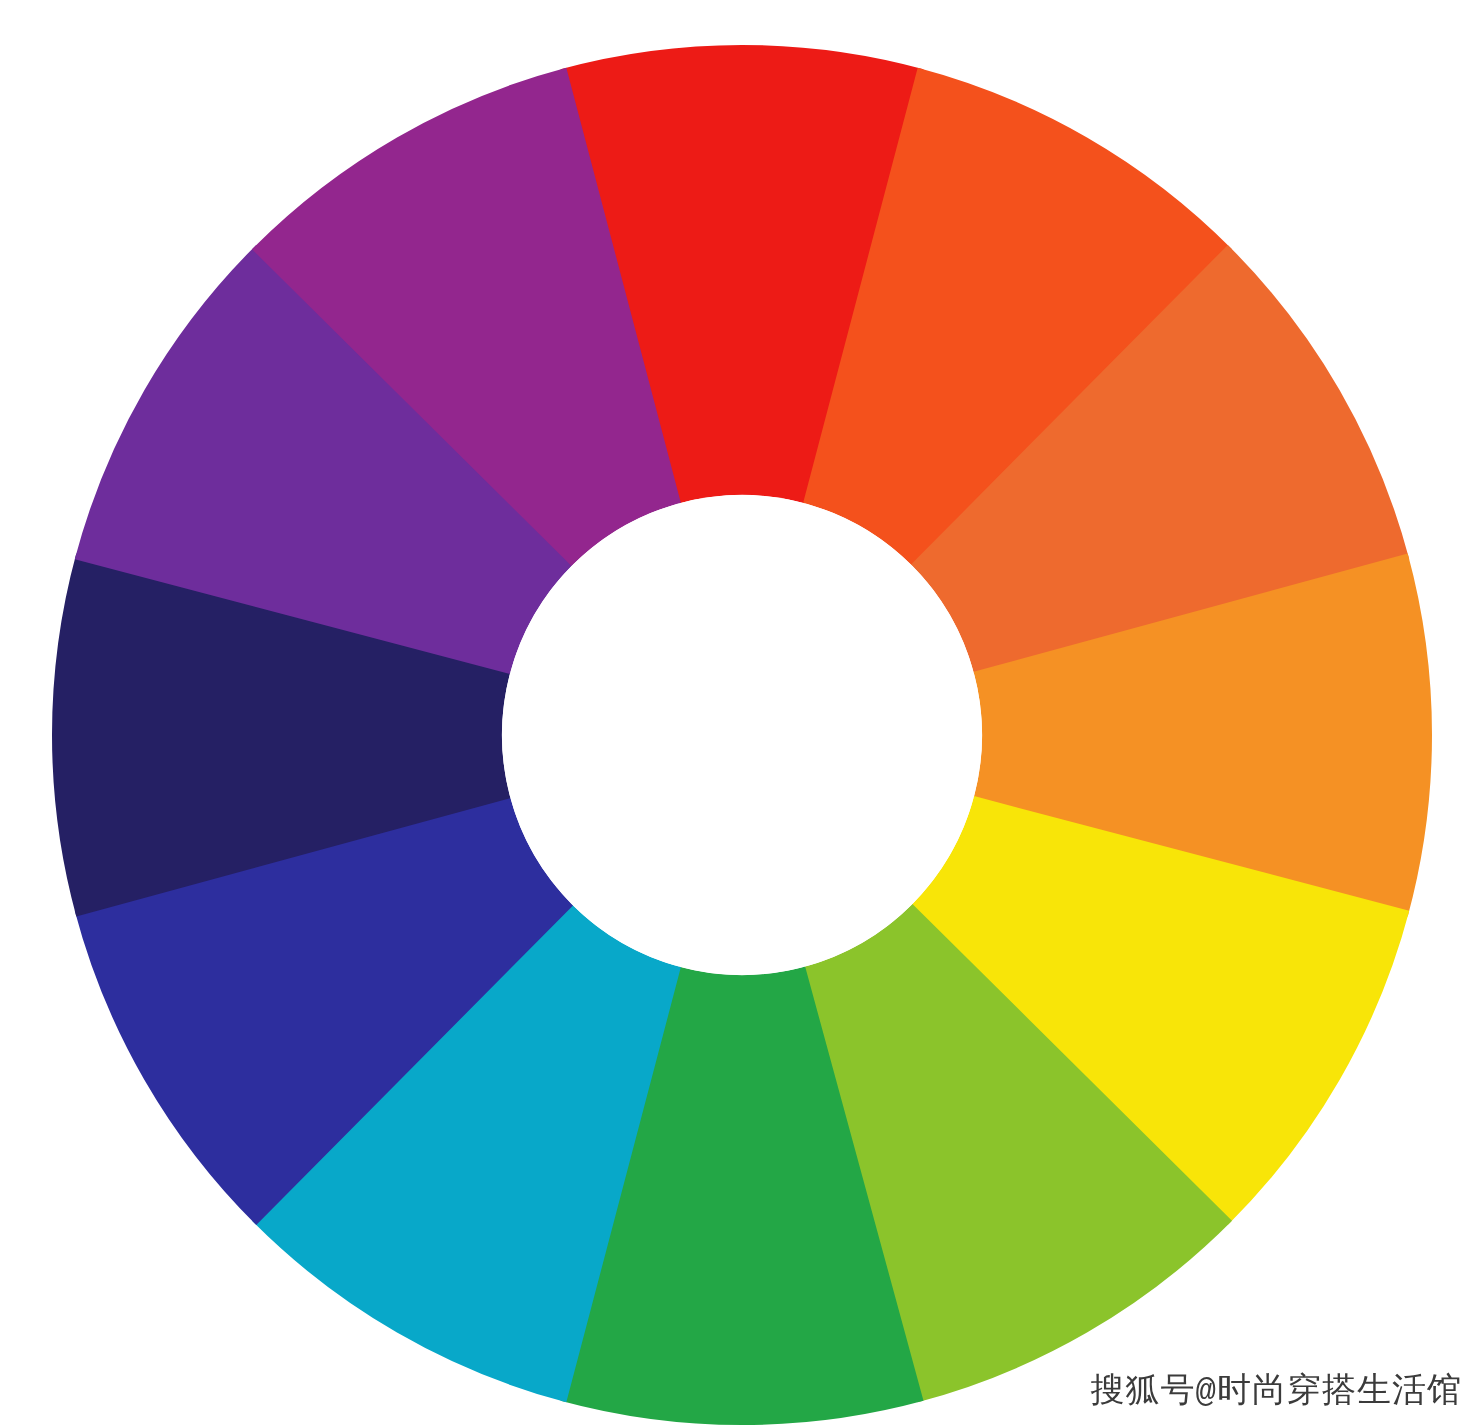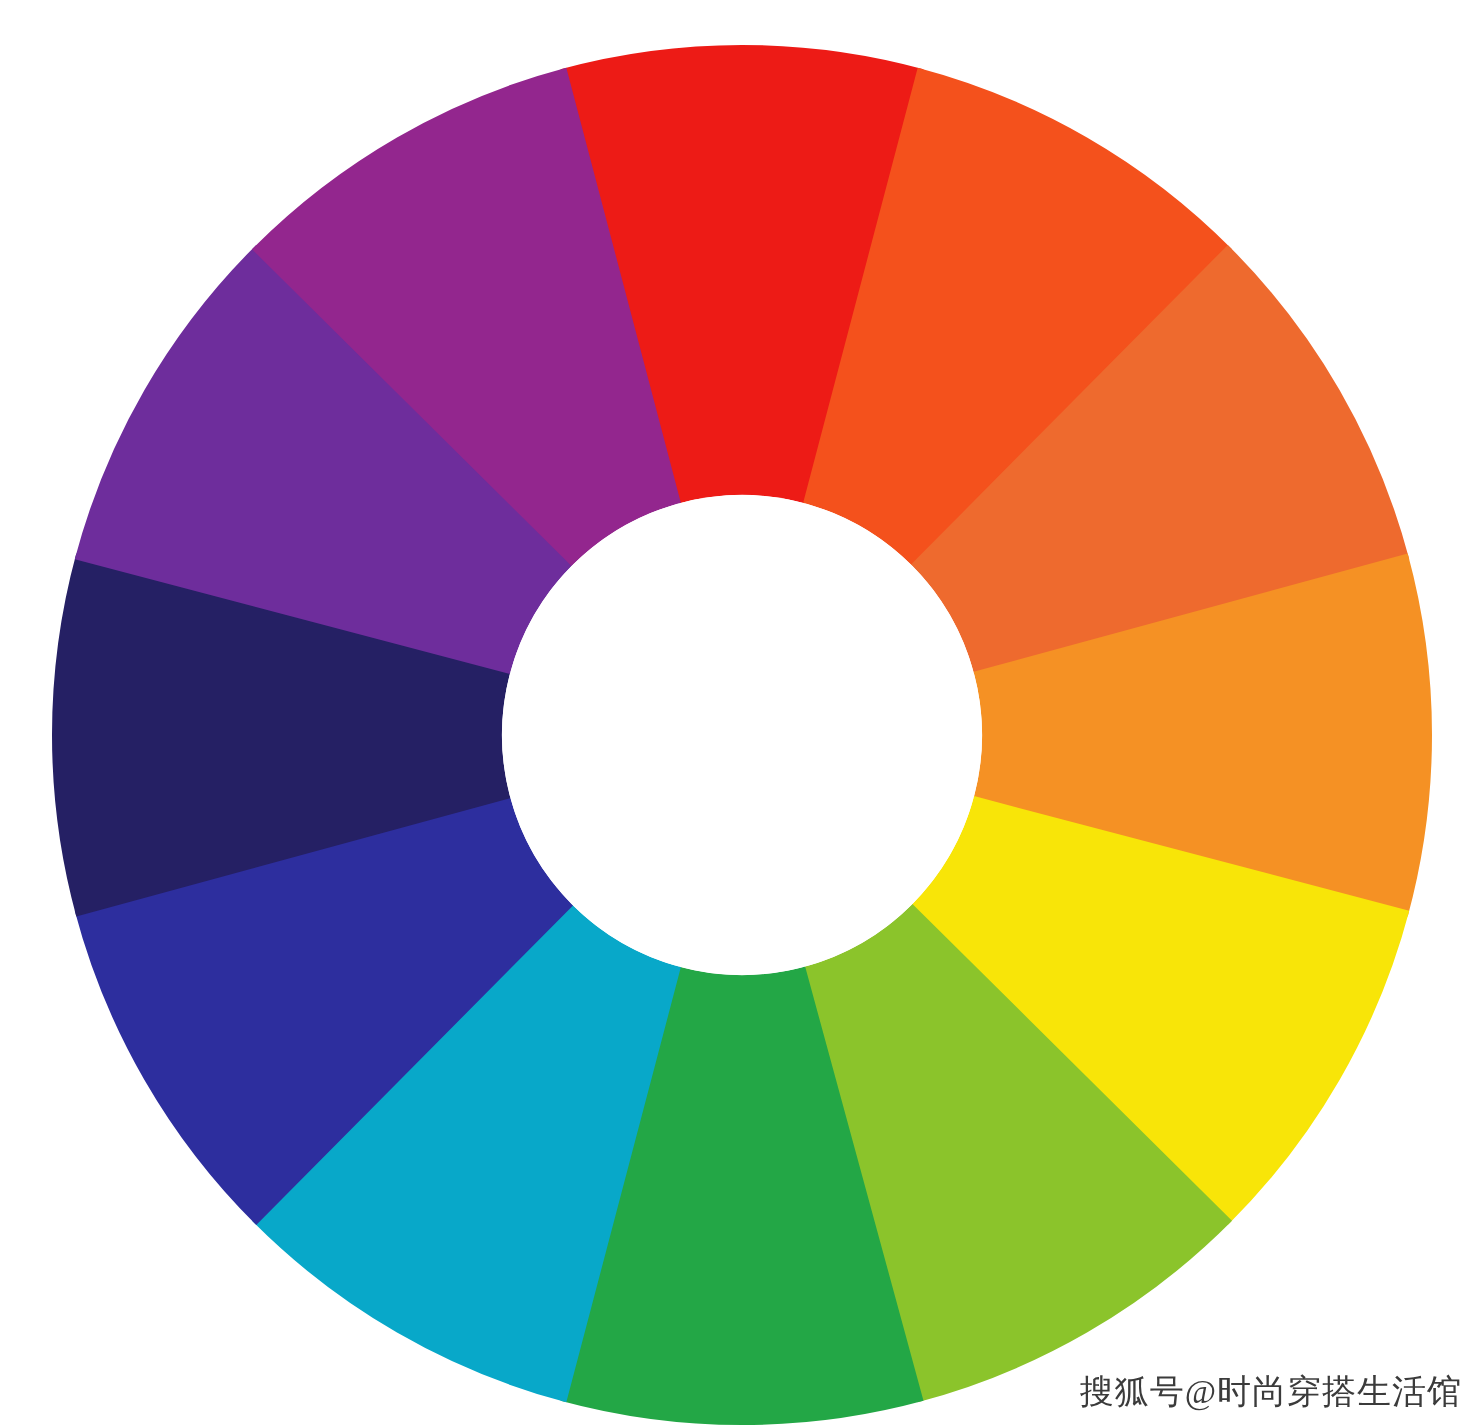--- a/index.html
+++ b/index.html
@@ -26,21 +26,21 @@
     left: 0;
     top: 0;
     width: 1484px;
     height: 1428px;
     display: block;
   }
   #watermark {
     position: absolute;
     right: 22px;
     bottom: 14px;
-    font-family: Liberation Serif, serif;
+    font-family: Liberation Mono, monospace;
     font-size: 34px;
     line-height: 44px;
     letter-spacing: 1px;
     color: #2b2b2b;
     font-weight: 400;
     white-space: nowrap;
     opacity: 0.92;
     user-select: none;
   }
 </style>

